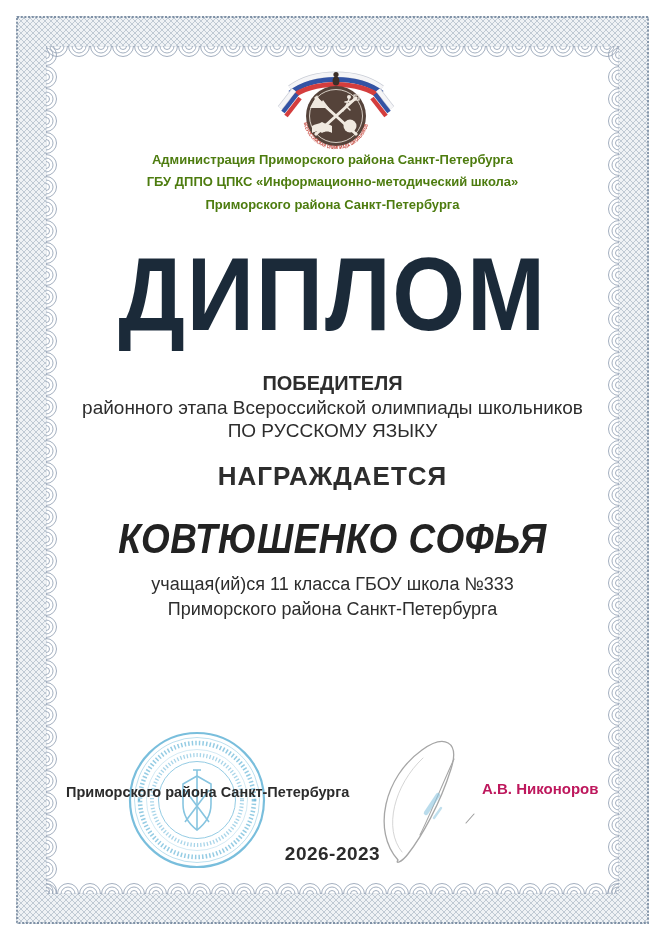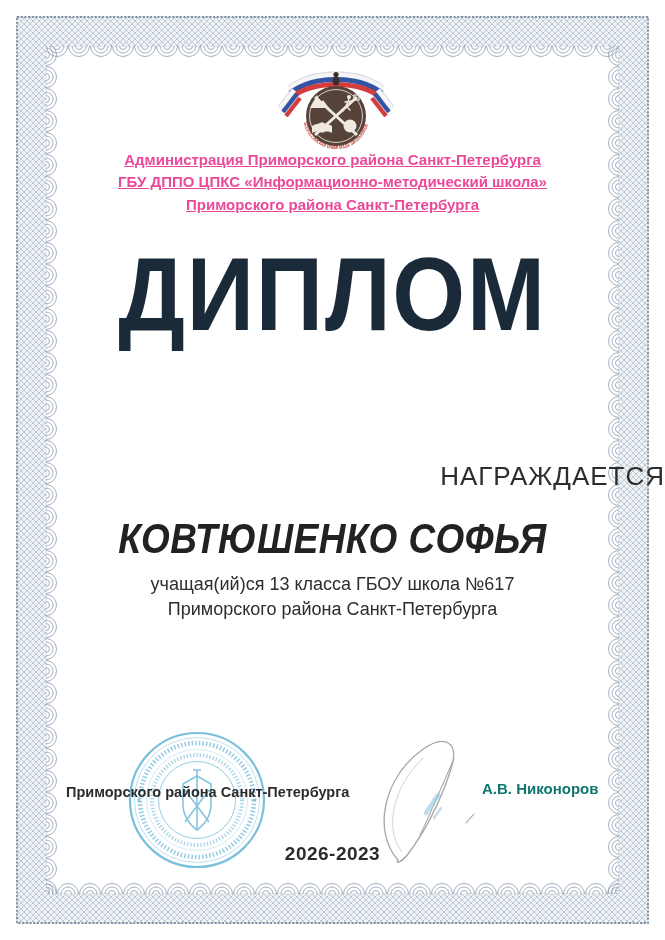--- a/index.html
+++ b/index.html
@@ -2,33 +2,33 @@
 <html><head>
 <meta charset="utf-8">
 <style>
   html,body{margin:0;padding:0;background:#ffffff;}
   .page{position:relative;width:665px;height:940px;background:#ffffff;overflow:hidden;
         font-family:"Liberation Sans",sans-serif;color:#2d2d2d;}
   .abs{position:absolute;}
   .center{left:0;right:0;text-align:center;}
   .border-svg{left:0;top:0;}
   .emblem{left:270px;top:56px;}
-  .org{top:149px;font-size:15px;font-weight:700;line-height:22.3px;color:#ec4899;text-decoration:underline;}
+  .org{top:149px;font-size:13px;font-weight:700;line-height:22.3px;color:#4d7c0f;}
   .title{top:242px;font-size:104px;font-weight:700;line-height:1;letter-spacing:2px;
          color:#1b2a39;transform:scaleX(.9);}
   .award{top:371px;font-size:19px;line-height:23px;color:#2d2d2d;}
   .award .winner{font-size:20px;font-weight:700;line-height:25px;}
-  .awarded{top:461px;font-size:26px;font-weight:400;letter-spacing:1px;color:#2d2d2d;text-align:right;}
+  .awarded{top:461px;font-size:26px;font-weight:700;letter-spacing:1px;color:#2d2d2d;}
   .name{top:515px;font-size:42px;font-weight:700;font-style:italic;letter-spacing:.5px;
         color:#222;transform:scaleX(.88);}
   .rec{top:572px;font-size:18px;line-height:24.5px;color:#2d2d2d;}
   .stamp{left:127px;top:730px;opacity:.92;z-index:1;}
   .signature{left:368px;top:733px;z-index:2;}
   .official{left:66px;top:781px;font-size:14.5px;font-weight:700;line-height:23px;z-index:3;color:#2b2b2b;}
-  .official-name{left:482px;top:780px;font-size:15px;font-weight:600;z-index:3;color:#0f766e;}
+  .official-name{left:482px;top:780px;font-size:15px;font-weight:600;z-index:3;color:#be185d;}
   .year{top:843px;font-size:19px;font-weight:600;letter-spacing:.5px;z-index:3;color:#2b2b2b;}
 </style>
 </head>
 <body>
 
 <div class="page">
 
   <svg class="abs border-svg" width="665" height="940" viewBox="0 0 665 940">
     <defs>
       <pattern id="net" width="6" height="6" patternUnits="userSpaceOnUse">
@@ -96,26 +96,31 @@
   </svg>
 
   <div class="abs center org">
     <div>Администрация Приморского района Санкт-Петербурга</div>
     <div>ГБУ ДППО ЦПКС «Информационно-методический школа»</div>
     <div>Приморского района Санкт-Петербурга</div>
   </div>
 
   <div class="abs center title">ДИПЛОМ</div>
 
+  <div class="abs center award">
+    <div class="winner">ПОБЕДИТЕЛЯ</div>
+    <div>районного этапа Всероссийской олимпиады школьников</div>
+    <div>ПО РУССКОМУ ЯЗЫКУ</div>
+  </div>
 
   <div class="abs center awarded">НАГРАЖДАЕТСЯ</div>
 
   <div class="abs center name">КОВТЮШЕНКО СОФЬЯ</div>
   <div class="abs center rec">
-    <div>учащая(ий)ся 13 класса ГБОУ школа №617</div>
+    <div>учащая(ий)ся 11 класса ГБОУ школа №333</div>
     <div>Приморского района Санкт-Петербурга</div>
   </div>
 
   <svg class="abs stamp" width="140" height="140" viewBox="0 0 140 140">
     <g fill="none" stroke="#6eb9da">
       <circle cx="70" cy="70" r="67" stroke-width="2.2"></circle>
       <circle cx="70" cy="70" r="62.5" stroke-width=".7" opacity=".7"></circle>
       <circle cx="70" cy="70" r="57" stroke-width="4.6" stroke-dasharray="1.5 2.1" opacity=".8"></circle>
       <circle cx="70" cy="70" r="50.5" stroke-width=".6" opacity=".55"></circle>
       <circle cx="70" cy="70" r="45" stroke-width="4" stroke-dasharray="1.3 2" opacity=".65"></circle>

